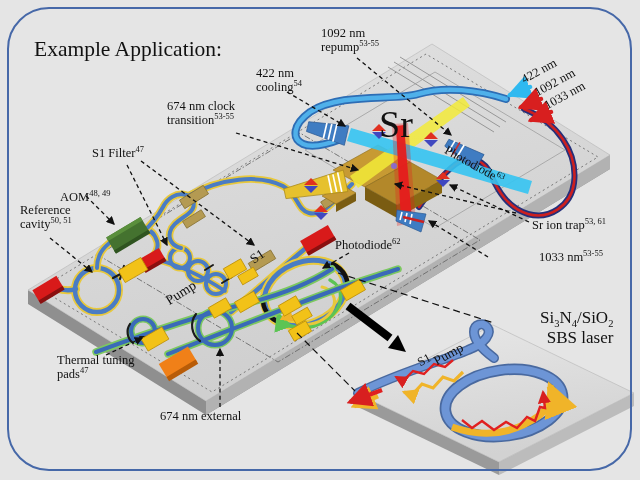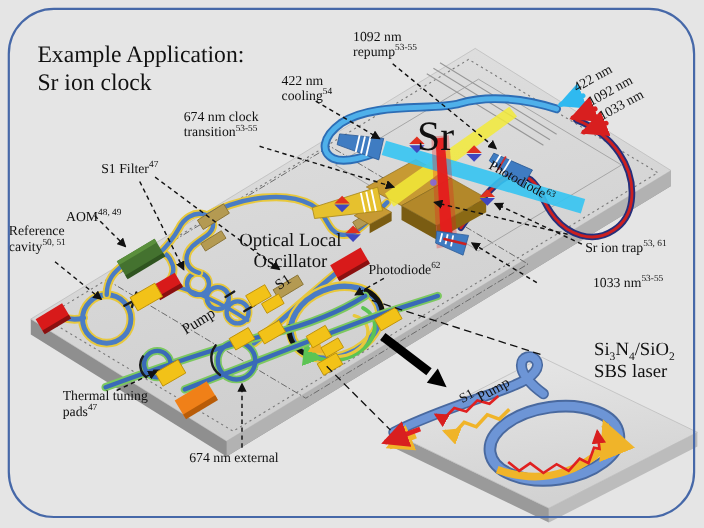--- a/index.html
+++ b/index.html
@@ -6,21 +6,21 @@
   #stage{position:relative;width:640px;height:480px;background:#e5e5e5;overflow:hidden;
          font-family:"Liberation Serif",serif;color:#111;}
   #art{position:absolute;left:0;top:0;}
   .lb{position:absolute;font-size:12.5px;line-height:1.13;color:#111;white-space:nowrap;}
   .ln{display:block;}
   .lb sup{font-size:8.5px;line-height:0;}
   .rot{transform-origin:0 0;}
   #title{font-size:21.5px;line-height:1.22;}
   #olo-label{font-size:17px;text-align:center;width:124px;white-space:nowrap;}
   #sr-label{font-size:38px;}
-  #sbs-label{font-size:17px;line-height:1.2;}
+  #sbs-label{font-size:17px;line-height:1.2;text-align:right;}
   #sbs-label sub{font-size:10.5px;line-height:0;}
   .onchip{font-size:13.5px;}
   .border-frame{position:absolute;left:7px;top:7px;width:625px;height:464px;
     border:2.5px solid var(--border,#4668a8);border-radius:42px;box-sizing:border-box;}
 </style>
 </head>
 <body>
 
 <div id="stage">
 
@@ -332,24 +332,23 @@
     <line x1="297" y1="333" x2="355" y2="391"></line>
   </g>
   <g>
     <line x1="348" y1="306" x2="390" y2="338" stroke="#000" stroke-width="8"></line>
     <polygon points="406,352 388,348 398,335" fill="#000"></polygon>
   </g>
 </svg>
 
 <div id="title" class="lb" style="left:34px;top:36px;">
   <span class="ln">Example Application:</span>
-  <span class="ln">Sr ion clock</span>
-</div>
-
-<div class="lb" style="left:8px;top:203px;">
+</div>
+
+<div class="lb" style="left:8px;top:203px;padding-left:12px;">
   <span class="ln">Reference</span>
   <span class="ln"><span>cavity</span><sup>50, 51</sup></span>
 </div>
 
 <div class="lb" style="left:60px;top:177px;margin-top:13px;">
   <span>AOM</span><sup>48, 49</sup>
 </div>
 
 <div class="lb" style="left:92px;top:146px;">
   <span>S1 Filter</span><sup>47</sup>
@@ -383,39 +382,35 @@
 </div>
 
 <div class="lb" style="left:491px;top:250px;margin-left:48px;">
   <span>1033 nm</span><sup>53-55</sup>
 </div>
 
 <div class="lb" style="left:335px;top:238px;">
   <span>Photodiode</span><sup>62</sup>
 </div>
 
-<div id="olo-label" class="lb" style="left:202px;top:209px;">
-  <span class="ln">Optical Local</span>
-  <span class="ln">Oscillator</span>
-</div>
 
 <div class="lb rot onchip" style="left:247px;top:254px;transform:rotate(-34deg);">
   <span>S1</span>
 </div>
 
 <div class="lb rot onchip" style="left:163px;top:295px;transform:rotate(-32deg);font-size:14px;">
   <span>Pump</span>
 </div>
 
 <div class="lb" style="left:57px;top:353px;">
   <span class="ln">Thermal tuning</span>
   <span class="ln"><span>pads</span><sup>47</sup></span>
 </div>
 
-<div class="lb" style="left:172px;top:409px;">
+<div class="lb" style="left:160px;top:409px;">
   <span class="ln">674 nm external</span>
 </div>
 
 <div class="lb rot" style="left:519px;top:74px;transform:rotate(-29deg);">
   <span>422 nm</span>
 </div>
 <div class="lb rot" style="left:532px;top:87px;transform:rotate(-29deg);">
   <span>1092 nm</span>
 </div>
 <div class="lb rot" style="left:542px;top:100px;transform:rotate(-29deg);">

